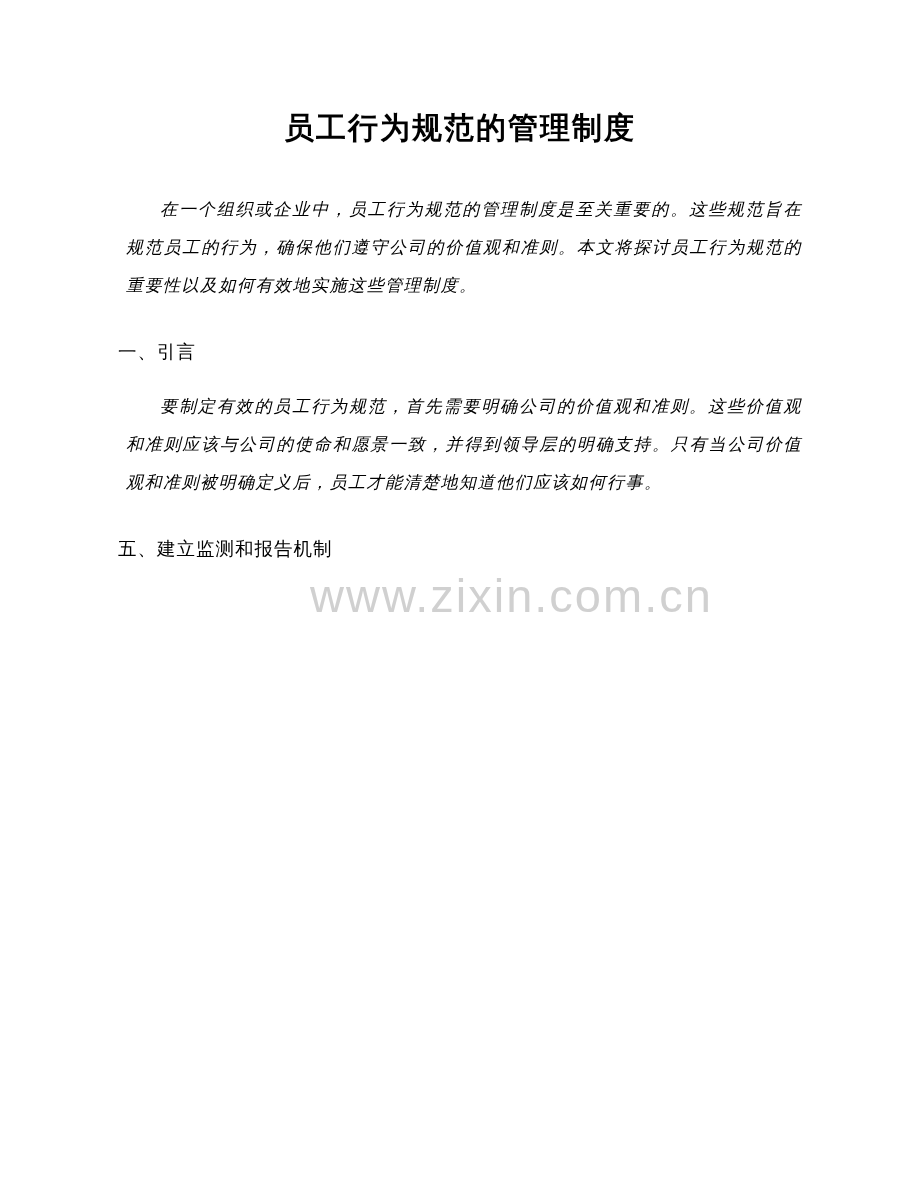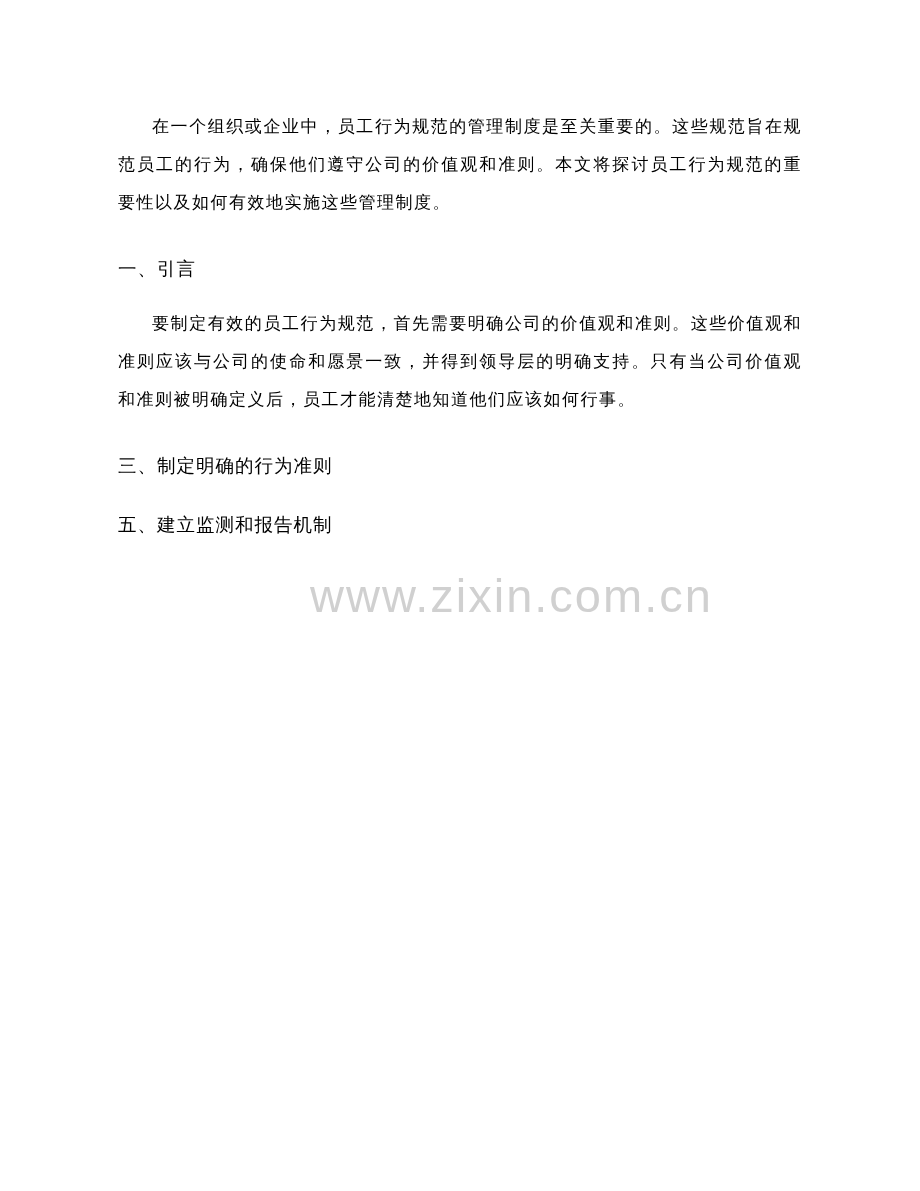--- a/index.html
+++ b/index.html
@@ -27,21 +27,22 @@
     margin: 0 0 42px 0;
     font-family: "Liberation Sans", "DejaVu Sans", sans-serif;
   }
   .para {
     font-size: 17px;
     line-height: 38px;
     text-align: justify;
     text-justify: inter-ideograph;
     text-indent: 2em;
     letter-spacing: 1.5px;
-    margin: 0 0 26px 0;
+    margin: 0 0 26px 8px;
+    font-style: italic;
   }
   .sec-heading {
     font-size: 18.5px;
     font-weight: normal;
     letter-spacing: 1px;
     margin: 34px 0 24px 0;
     font-family: "Liberation Sans", "DejaVu Sans", sans-serif;
   }
   .watermark {
     position: absolute;
@@ -62,27 +63,27 @@
 </style>
 </head>
 <body>
 
 <div class="page">
 
   <div class="watermark">www.zixin.com.cn</div>
 
   <div class="content">
 
+    <h1 class="doc-title">员工行为规范的管理制度</h1>
 
     <p class="para">在一个组织或企业中，员工行为规范的管理制度是至关重要的。这些规范旨在规范员工的行为，确保他们遵守公司的价值观和准则。本文将探讨员工行为规范的重要性以及如何有效地实施这些管理制度。</p>
 
     <h2 class="sec-heading">一、引言</h2>
 
     <p class="para">要制定有效的员工行为规范，首先需要明确公司的价值观和准则。这些价值观和准则应该与公司的使命和愿景一致，并得到领导层的明确支持。只有当公司价值观和准则被明确定义后，员工才能清楚地知道他们应该如何行事。</p>
 
-    <h2 class="sec-heading">三、制定明确的行为准则</h2>
 
 
     <h2 class="sec-heading">五、建立监测和报告机制</h2>
 
   </div>
 
 </div>
 
 </body></html>

